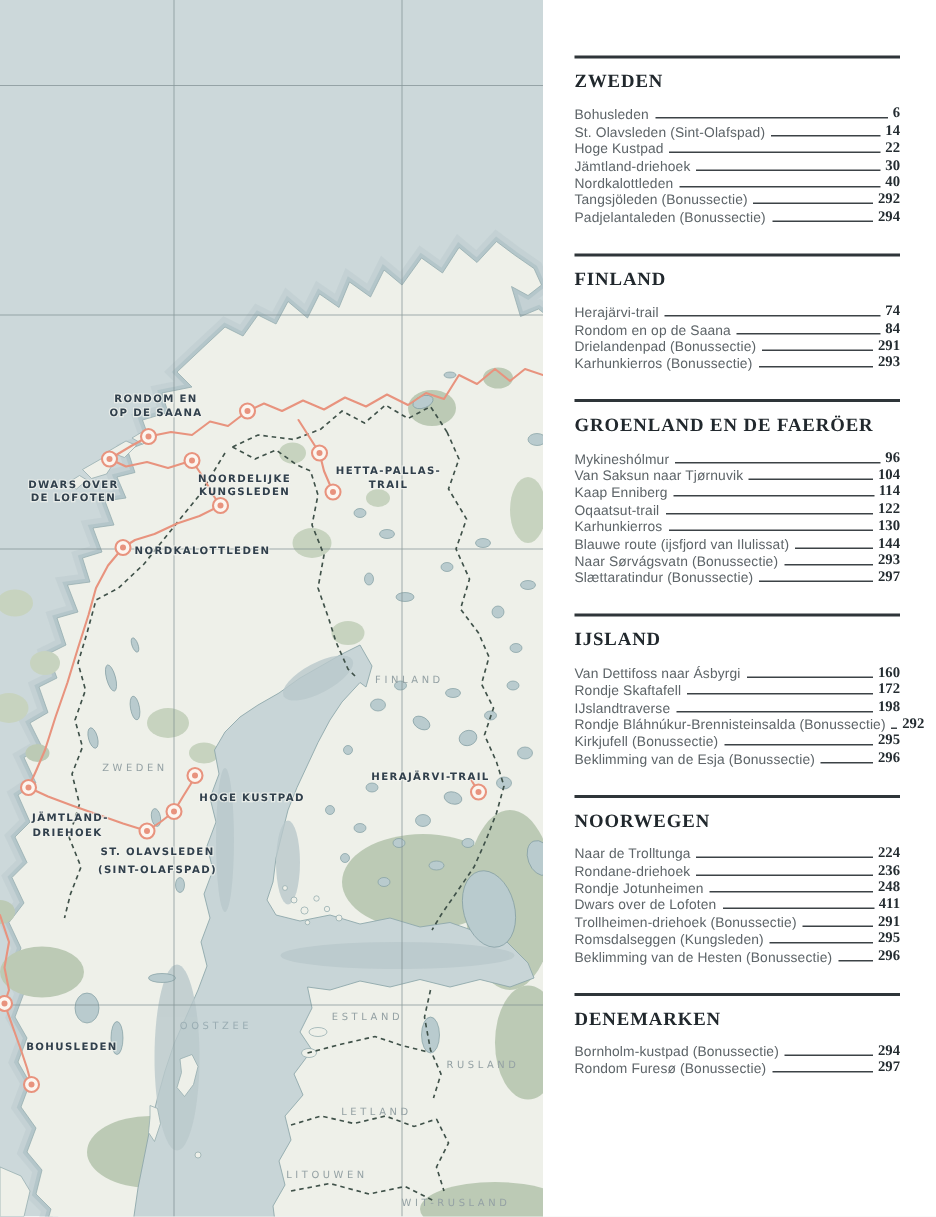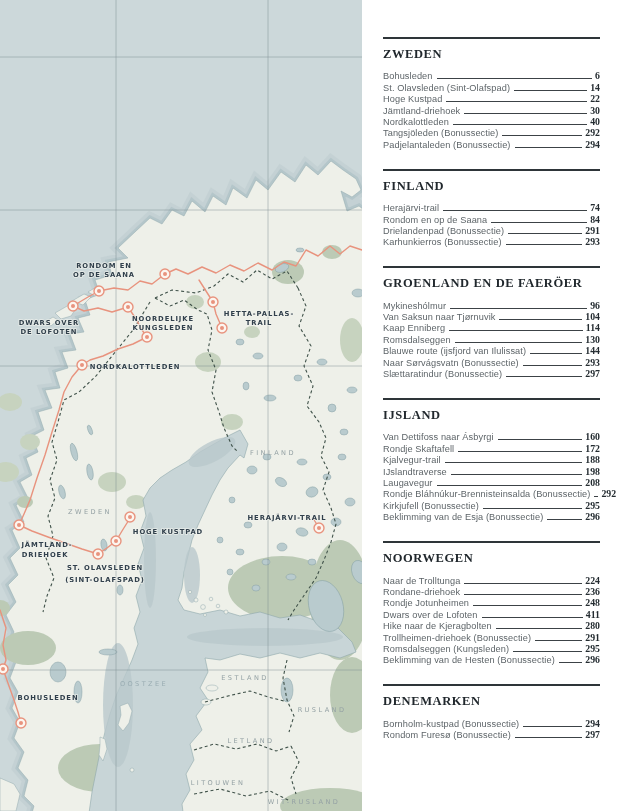--- a/index.html
+++ b/index.html
@@ -341,23 +341,28 @@
     <span class="toc-leader"></span>
     <span class="toc-page">104</span>
   </div>
 
   <div class="toc-row">
     <span class="toc-title">Kaap Enniberg</span>
     <span class="toc-leader"></span>
     <span class="toc-page">114</span>
   </div>
 
-
-  <div class="toc-row">
-    <span class="toc-title">Romsdalseggen</span>
+  <div class="toc-row">
+    <span class="toc-title">Oqaatsut-trail</span>
+    <span class="toc-leader"></span>
+    <span class="toc-page">122</span>
+  </div>
+
+  <div class="toc-row">
+    <span class="toc-title">Karhunkierros</span>
     <span class="toc-leader"></span>
     <span class="toc-page">130</span>
   </div>
 
   <div class="toc-row">
     <span class="toc-title">Blauwe route (ijsfjord van Ilulissat)</span>
     <span class="toc-leader"></span>
     <span class="toc-page">144</span>
   </div>
 
@@ -384,37 +389,27 @@
     <span class="toc-page">160</span>
   </div>
 
   <div class="toc-row">
     <span class="toc-title">Rondje Skaftafell</span>
     <span class="toc-leader"></span>
     <span class="toc-page">172</span>
   </div>
 
 
-  <div class="toc-row">
-    <span class="toc-title">Kjalvegur-trail</span>
-    <span class="toc-leader"></span>
-    <span class="toc-page">188</span>
-  </div>
 
   <div class="toc-row">
     <span class="toc-title">IJslandtraverse</span>
     <span class="toc-leader"></span>
     <span class="toc-page">198</span>
   </div>
 
-  <div class="toc-row">
-    <span class="toc-title">Laugavegur</span>
-    <span class="toc-leader"></span>
-    <span class="toc-page">208</span>
-  </div>
 
   <div class="toc-row">
     <span class="toc-title">Rondje Bláhnúkur-Brennisteinsalda (Bonussectie)</span>
     <span class="toc-leader"></span>
     <span class="toc-page">292</span>
   </div>
 
   <div class="toc-row">
     <span class="toc-title">Kirkjufell (Bonussectie)</span>
     <span class="toc-leader"></span>
@@ -449,25 +444,20 @@
     <span class="toc-leader"></span>
     <span class="toc-page">248</span>
   </div>
 
   <div class="toc-row">
     <span class="toc-title">Dwars over de Lofoten</span>
     <span class="toc-leader"></span>
     <span class="toc-page">411</span>
   </div>
 
-  <div class="toc-row">
-    <span class="toc-title">Hike naar de Kjeragbolten</span>
-    <span class="toc-leader"></span>
-    <span class="toc-page">280</span>
-  </div>
 
   <div class="toc-row">
     <span class="toc-title">Trollheimen-driehoek (Bonussectie)</span>
     <span class="toc-leader"></span>
     <span class="toc-page">291</span>
   </div>
 
   <div class="toc-row">
     <span class="toc-title">Romsdalseggen (Kungsleden)</span>
     <span class="toc-leader"></span>

